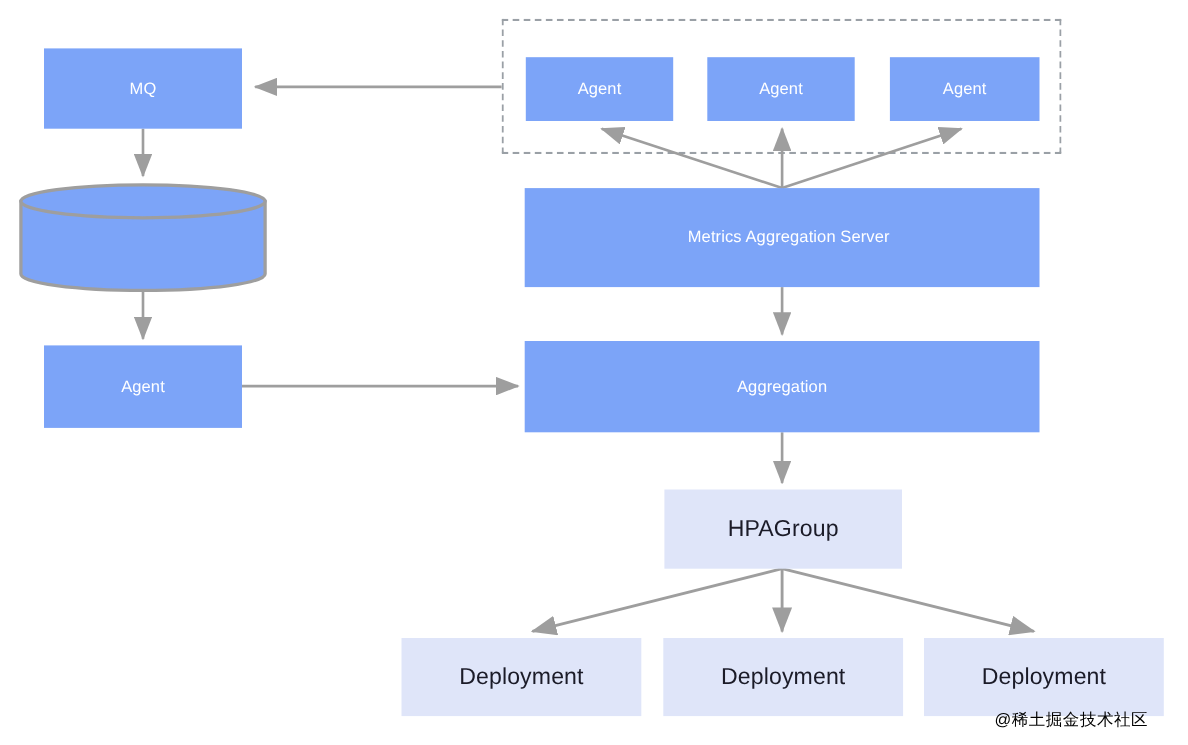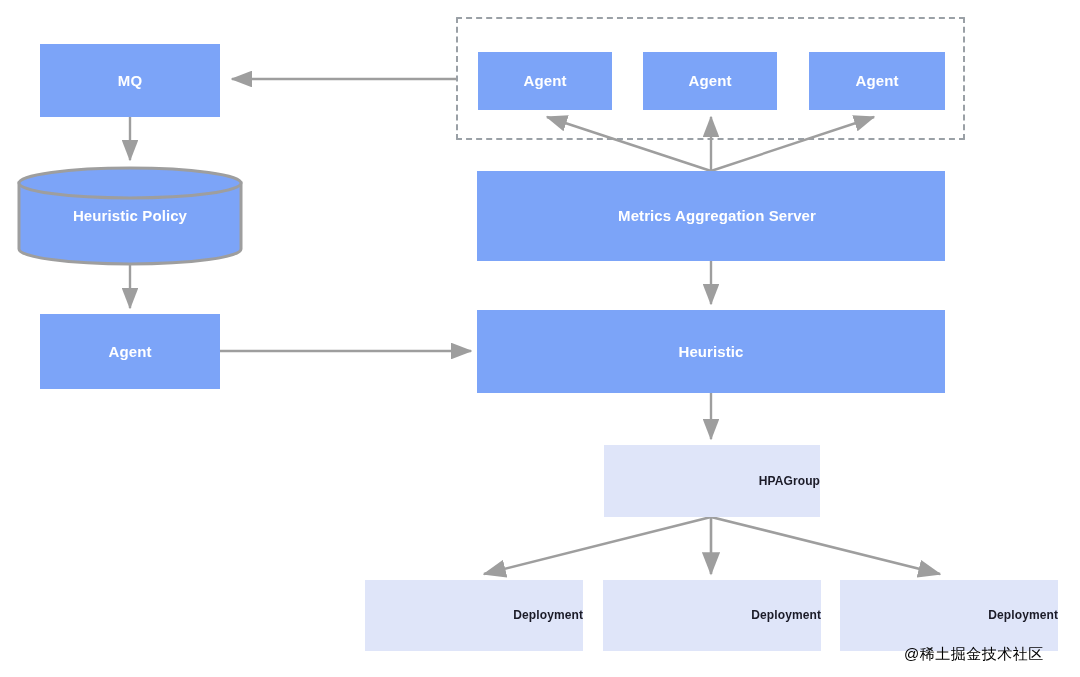--- a/index.html
+++ b/index.html
@@ -25,34 +25,33 @@
     height: 677px;
     pointer-events: none;
   }
   .node {
     position: absolute;
     display: flex;
     align-items: center;
     justify-content: center;
     text-align: center;
     box-sizing: border-box;
-    font-weight: bold;
+    font-weight: normal;
     letter-spacing: 0.1px;
     line-height: 1.2;
   }
   .node-blue {
     background: #7CA4F8;
     color: #ffffff;
     font-size: 15px;
   }
   .node-light {
     background: #DFE5F9;
     color: #1b1b28;
-    font-size: 12px;
-    justify-content: flex-end;
+    font-size: 21px;
   }
   .node-cyl {
     background: transparent;
     color: #ffffff;
     font-size: 15px;
   }
   .cyl-svg {
     position: absolute;
     left: 0;
     top: 0;
@@ -146,21 +145,20 @@
 
   <div class="node node-blue" style="left:40px; top:44px; width:180px; height:73px;">
     <span>MQ</span>
   </div>
 
   <div class="node node-cyl" style="left:16px; top:166px; width:228px; height:100px;">
     <svg class="cyl-svg" viewBox="0 0 228 100" preserveAspectRatio="none" xmlns="http://www.w3.org/2000/svg">
       <path d="M3,17 L3,83 A111,15 0 0 0 225,83 L225,17 Z" fill="#7CA4F8" stroke="#9e9e9e" stroke-width="3"></path>
       <ellipse cx="114" cy="17" rx="111" ry="15" fill="#7CA4F8" stroke="#9e9e9e" stroke-width="3"></ellipse>
     </svg>
-    <span class="cyl-label">Heuristic Policy</span>
   </div>
 
   <div class="node node-blue" style="left:40px; top:314px; width:180px; height:75px;">
     <span>Agent</span>
   </div>
 
   <div class="node node-blue" style="left:478px; top:52px; width:134px; height:58px;">
     <span>Agent</span>
   </div>
 
@@ -170,21 +168,21 @@
 
   <div class="node node-blue" style="left:809px; top:52px; width:136px; height:58px;">
     <span>Agent</span>
   </div>
 
   <div class="node node-blue" style="left:477px; top:171px; width:468px; height:90px;padding-left:12px;">
     <span>Metrics Aggregation Server</span>
   </div>
 
   <div class="node node-blue" style="left:477px; top:310px; width:468px; height:83px;">
-    <span>Heuristic</span>
+    <span>Aggregation</span>
   </div>
 
   <div class="node node-light" style="left:604px; top:445px; width:216px; height:72px;">
     <span>HPAGroup</span>
   </div>
 
   <div class="node node-light" style="left:365px; top:580px; width:218px; height:71px;">
     <span>Deployment</span>
   </div>
 

